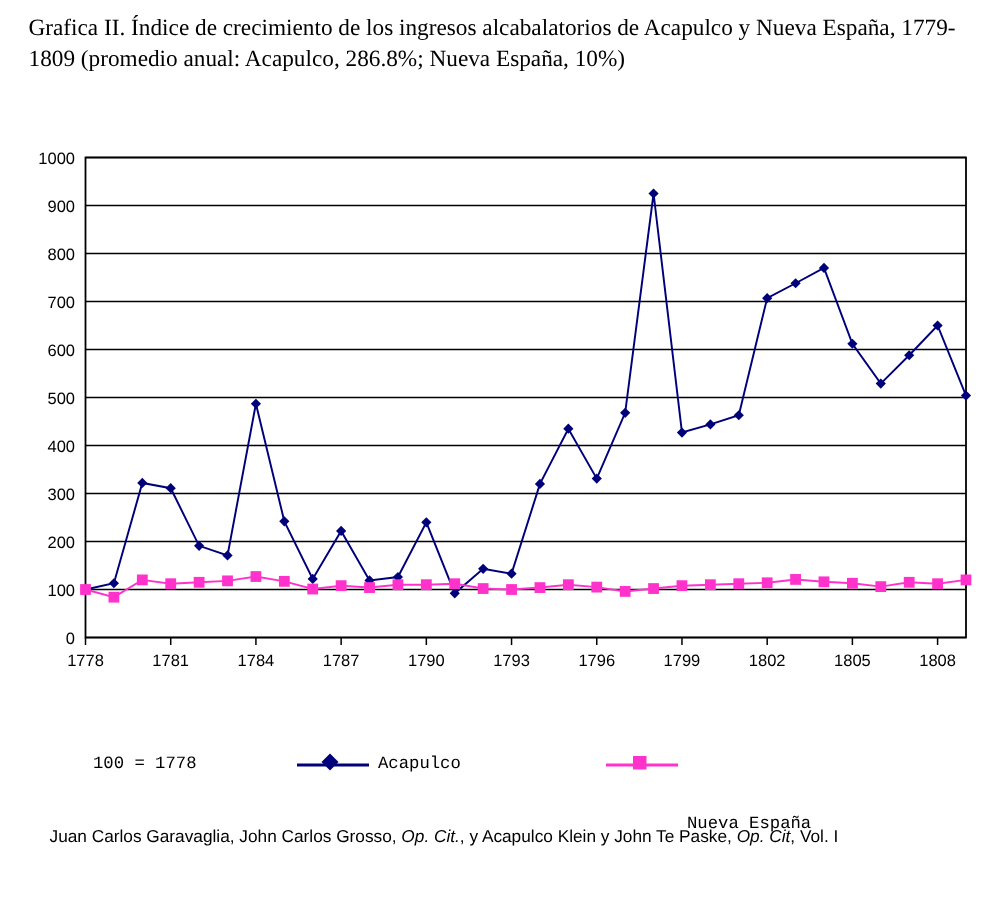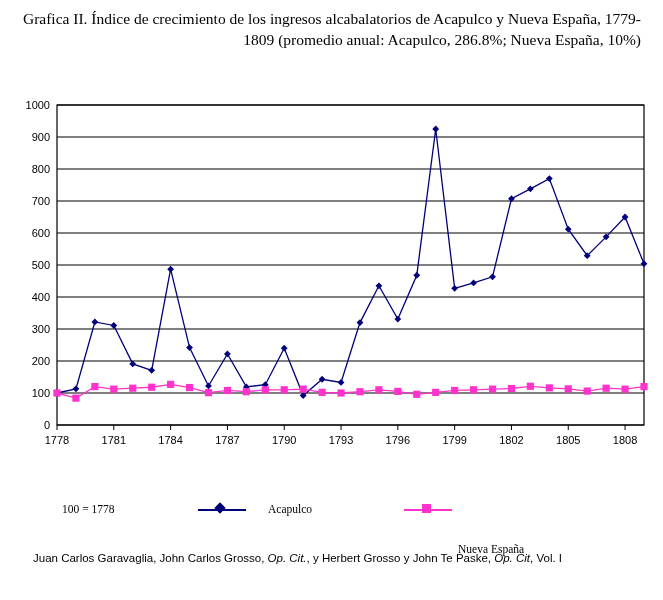--- a/index.html
+++ b/index.html
@@ -9,54 +9,53 @@
   }
   body {
     width: 663px;
     height: 600px;
     font-family: "Liberation Serif", serif;
     color: #000000;
     position: relative;
     overflow: hidden;
   }
   #title {
-    text-align: right;
+    text-align: left;
     font-size: 15.5px;
     line-height: 21px;
-    padding: 8px 22px 0 6px;
+    padding: 8px 22px 0 19px;
     font-family: "Liberation Serif", serif;
   }
   #chart-area {
     position: absolute;
     left: 0;
     top: 95px;
     width: 663px;
     height: 370px;
   }
   #legend {
     position: absolute;
     left: 0;
     top: 498px;
     width: 663px;
     height: 26px;
-    font-family: Liberation Serif, serif;
+    font-family: Liberation Mono, monospace;
     font-size: 11.5px;
   }
   .legend-text {
     position: absolute;
     white-space: nowrap;
   }
   #base-note {
     left: 62px;
     top: 5px;
   }
   #legend-acapulco-label {
     left: 252px;
     top: 5px;
-    margin-left: 16px;
   }
   #legend-nueva-label {
     left: 458px;
     top: 5px;
     margin-top: 40px;
   }
   .legend-line {
     position: absolute;
     height: 2px;
   }
@@ -234,14 +233,14 @@
   <div class="legend-text" id="base-note">100 = 1778</div>
   <div class="legend-line" id="legend-acapulco-line"></div>
   <div class="legend-marker" id="legend-acapulco-marker"></div>
   <div class="legend-text" id="legend-acapulco-label">Acapulco</div>
   <div class="legend-line" id="legend-nueva-line"></div>
   <div class="legend-marker" id="legend-nueva-marker"></div>
   <div class="legend-text" id="legend-nueva-label">Nueva España</div>
 </div>
 
 <div id="source-note">
-  <span>Juan Carlos Garavaglia, John Carlos Grosso, </span><i>Op. Cit.</i><span>, y  Herbert Grosso y John Te Paske, </span><i>Op. Cit</i><span>, Vol. I</span>
+  <span>Juan Carlos Garavaglia, John Carlos Grosso, </span><i>Op. Cit.</i><span>, y  Acapulco Klein y John Te Paske, </span><i>Op. Cit</i><span>, Vol. I</span>
 </div>
 
 </body></html>

